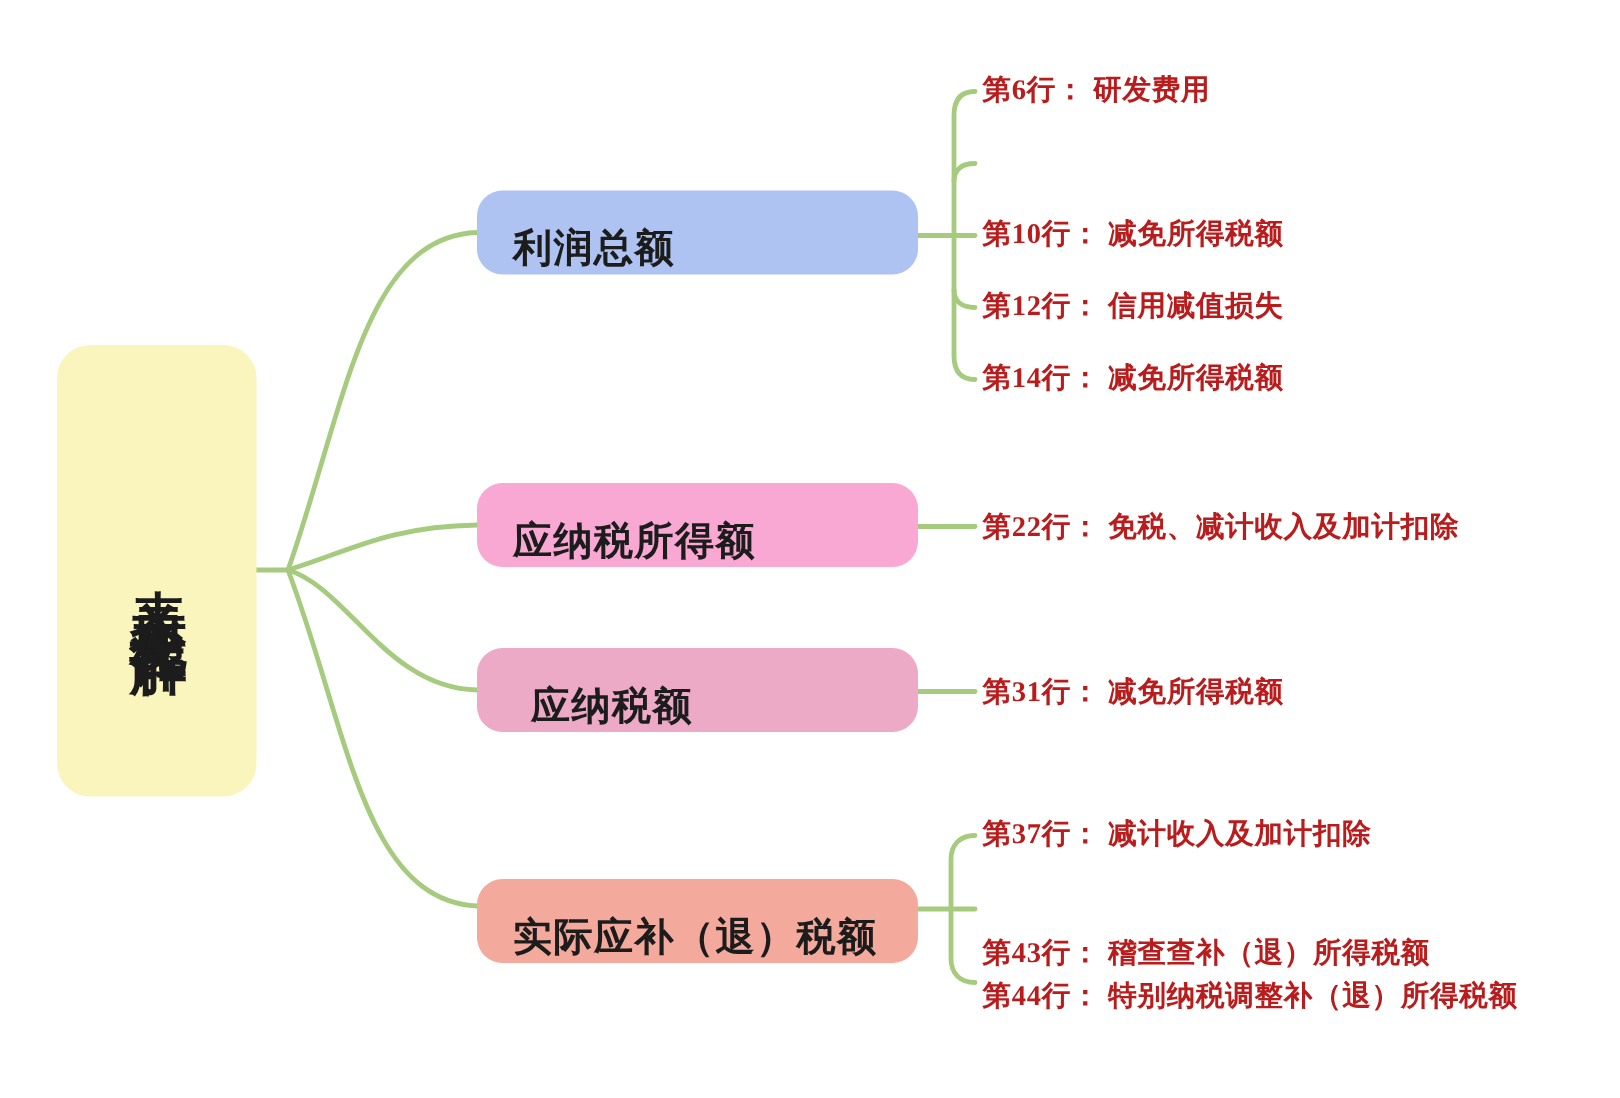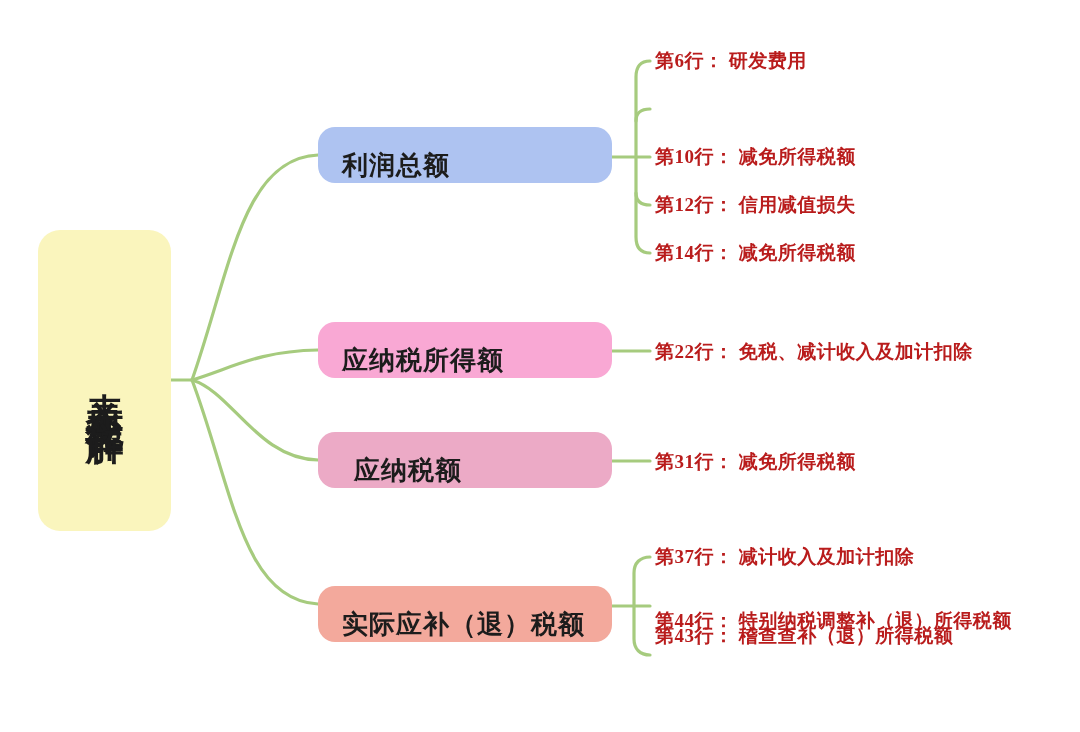--- a/index.html
+++ b/index.html
@@ -117,15 +117,15 @@
   <div class="leaf" style="top:144px">第10行： 减免所得税额</div>
   <div class="leaf" style="top:192px">第12行： 信用减值损失</div>
   <div class="leaf" style="top:240px">第14行： 减免所得税额</div>
 
   <div class="leaf" style="top:339px">第22行： 免税、减计收入及加计扣除</div>
 
   <div class="leaf" style="top:449px">第31行： 减免所得税额</div>
 
   <div class="leaf" style="top:544px">第37行： 减计收入及加计扣除</div>
   <div class="leaf" style="top:623px">第43行： 稽查查补（退）所得税额</div>
-  <div class="leaf" style="top:608px">第44行： 特别纳税调整补（退）所得税额</div>
+  <div class="leaf" style="top:652px">第44行： 特别纳税调整补（退）所得税额</div>
 
 </div>
 
 </body></html>

